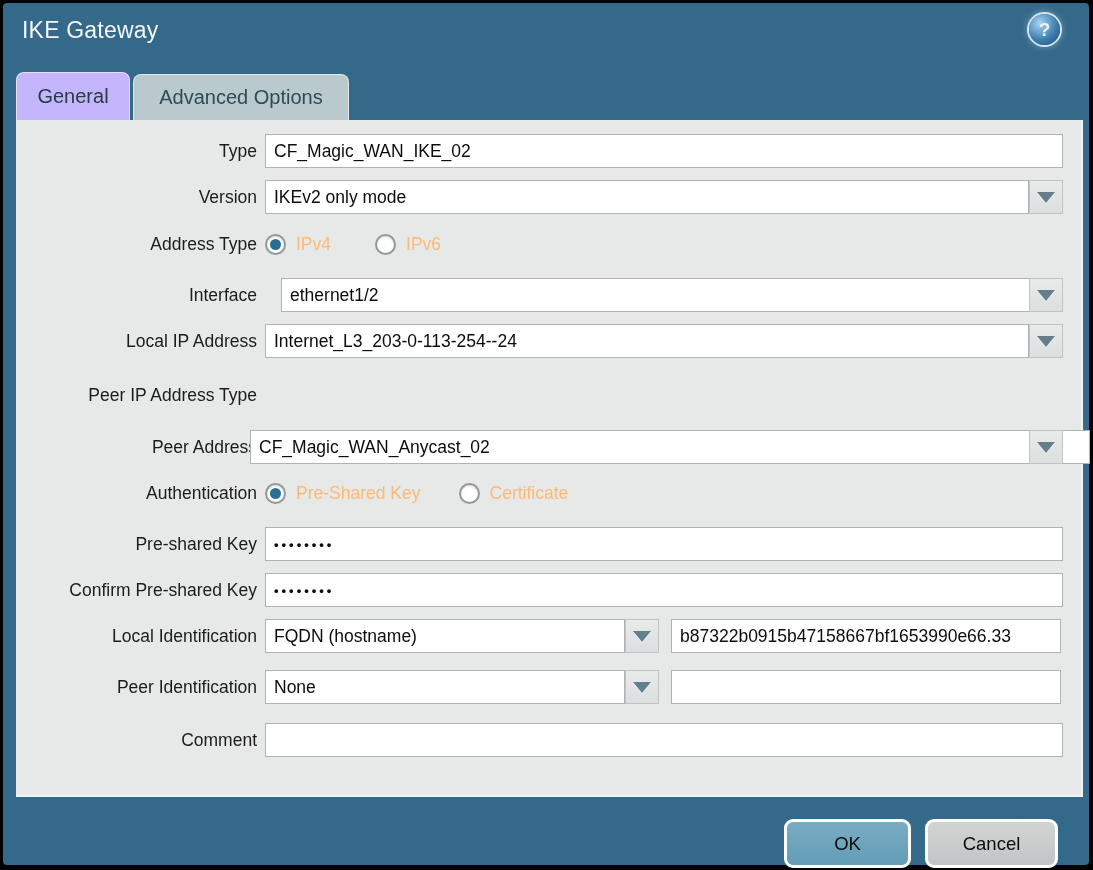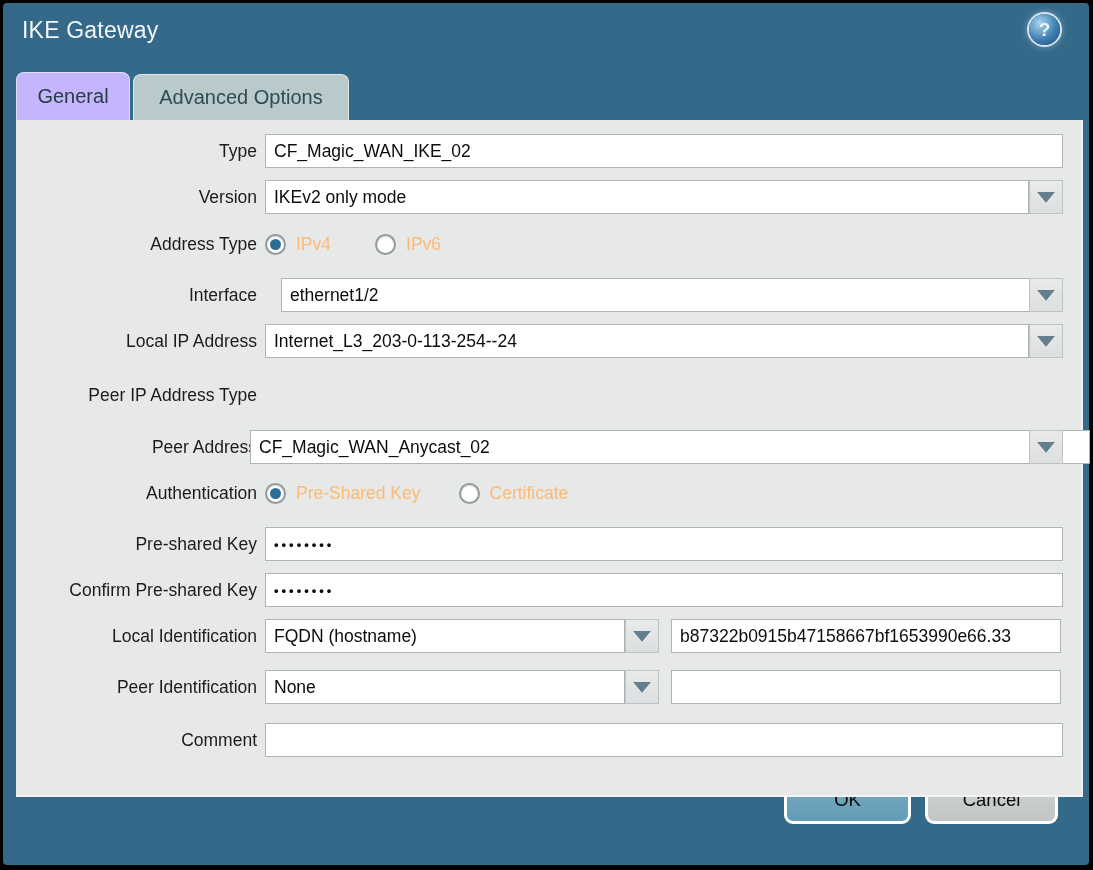--- a/index.html
+++ b/index.html
@@ -87,21 +87,21 @@
     display:flex; align-items:center; justify-content:center;
     box-shadow: inset 0 1px 2px rgba(0,0,0,0.15);
   }
   .radio-circle.checked::after {
     content:""; width:11px; height:11px; border-radius:50%;
     background:#2c6e93; display:block;
   }
   .radio-label { font-size:17.5px; color:#fdba74; margin-left:10px; }
   
   .btn {
-    position:absolute; top:756px; height:49px;
+    position:absolute; top:800px; height:49px;
     border:3px solid #ffffff; border-radius:9px;
     font-size:18.5px; color:#0b0b0b; cursor:pointer;
     display:flex; align-items:center; justify-content:center;
     font-family:"Liberation Sans","DejaVu Sans",sans-serif;
     margin-top:16px;
   }
   .btn-ok { left:781px; width:127px; background:linear-gradient(#79acc3,#639cb7); }
   .btn-cancel { left:922px; width:133px; background:linear-gradient(#d2d4d4,#c2c5c5); }
 </style>
 </head>

